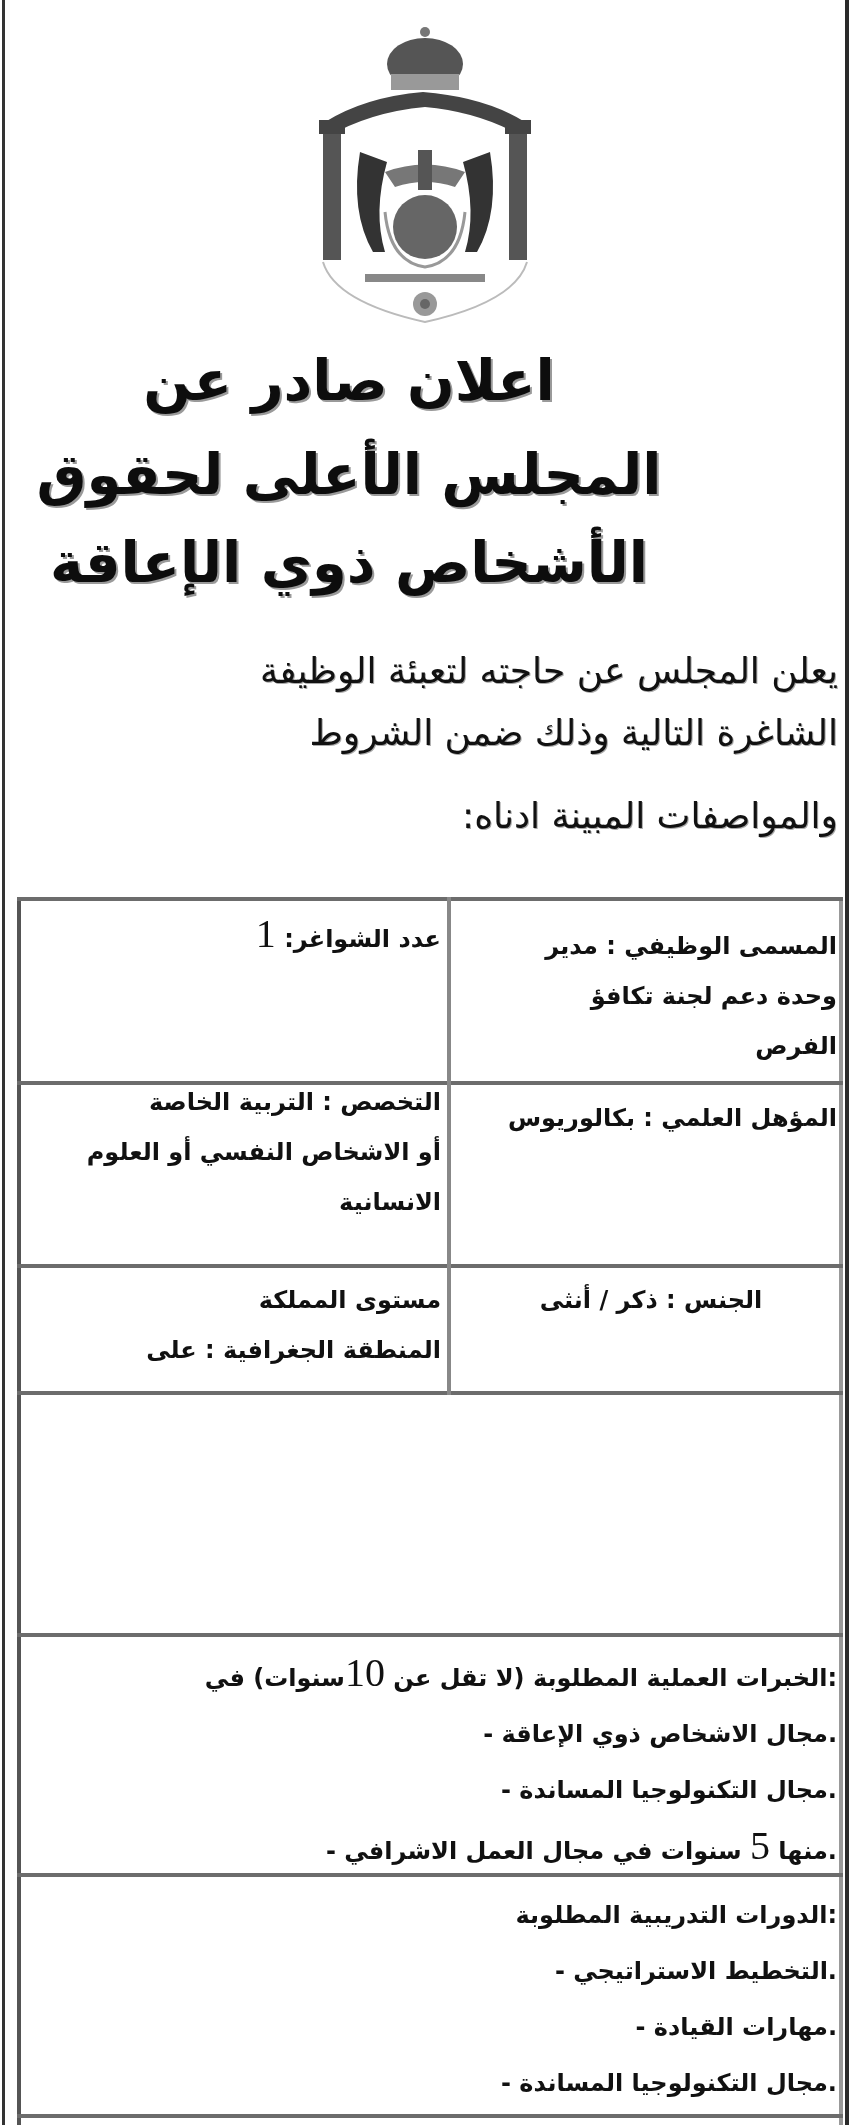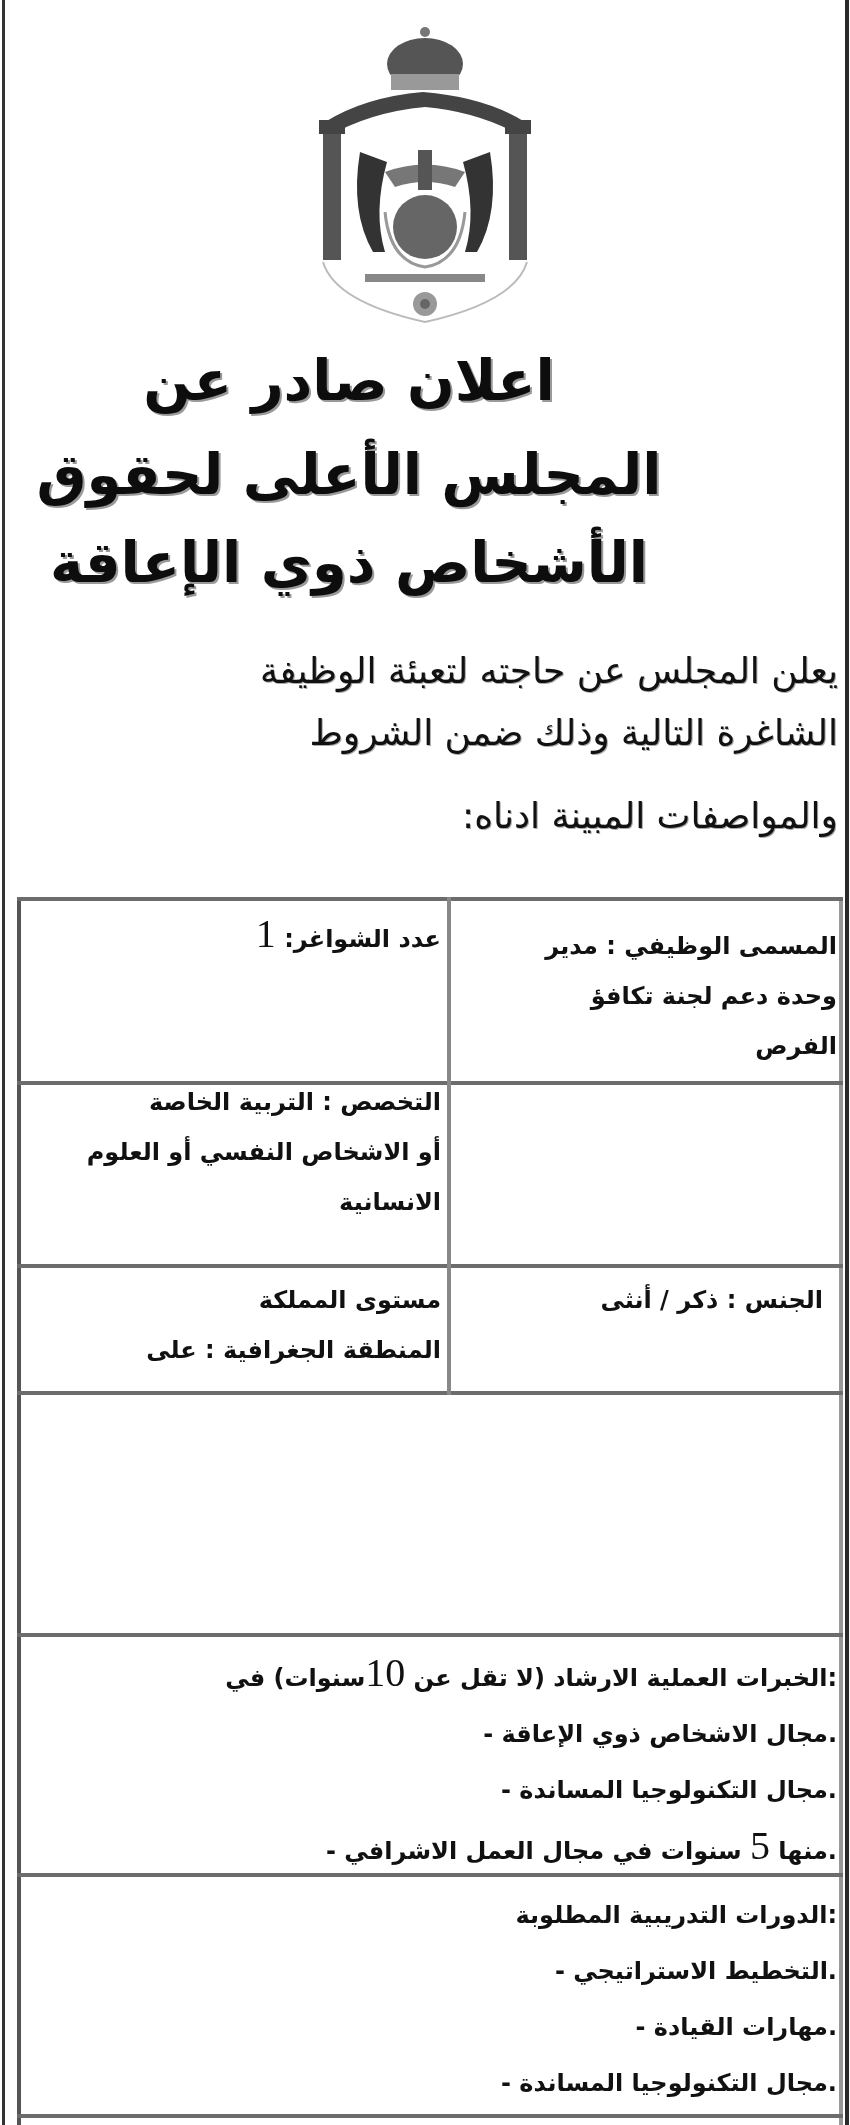--- a/index.html
+++ b/index.html
@@ -110,38 +110,41 @@
   <div class="cell" style="right:6px; top:24px; width:380px;">
     <span class="line">المسمى الوظيفي : مدير</span>
     <span class="line">وحدة دعم لجنة تكافؤ</span>
     <span class="line">الفرص</span>
   </div>
   <div class="cell" style="right:402px; top:12px; width:410px;">
     <span>عدد الشواغر:</span>
     <span class="num">1</span>
   </div>
 
+  <div class="cell" style="right:6px; top:196px; width:380px;">
+    <span class="line">المؤهل العلمي : بكالوريوس</span>
+  </div>
   <div class="cell" style="right:402px; top:180px; width:410px;">
     <span class="line">التخصص : التربية الخاصة</span>
     <span class="line">أو الاشخاص النفسي أو العلوم</span>
     <span class="line">الانسانية</span>
   </div>
 
-  <div class="cell" style="right:20px; top:378px; width:380px;">
+  <div class="cell" style="right:2px; top:378px; width:380px;text-align:center;">
     <span class="line">الجنس : ذكر / أنثى</span>
   </div>
   <div class="cell" style="right:402px; top:378px; width:410px;">
     <span class="line">مستوى المملكة</span>
     <span class="line">المنطقة الجغرافية : على</span>
   </div>
 
 
   <div class="cell" style="right:6px; top:748px; width:812px; line-height:56px;">
     <span class="line">
-      <span>:الخبرات العملية الارشاد (لا تقل عن</span>
+      <span>:الخبرات العملية المطلوبة (لا تقل عن</span>
       <span class="num">10</span><span>سنوات) في</span>
     </span>
     <span class="line">.مجال الاشخاص ذوي الإعاقة -</span>
     <span class="line">.مجال التكنولوجيا المساندة -</span>
     <span class="line">
       <span>.منها</span>
       <span class="num">5</span>
       <span>سنوات في مجال العمل الاشرافي -</span>
     </span>
   </div>

